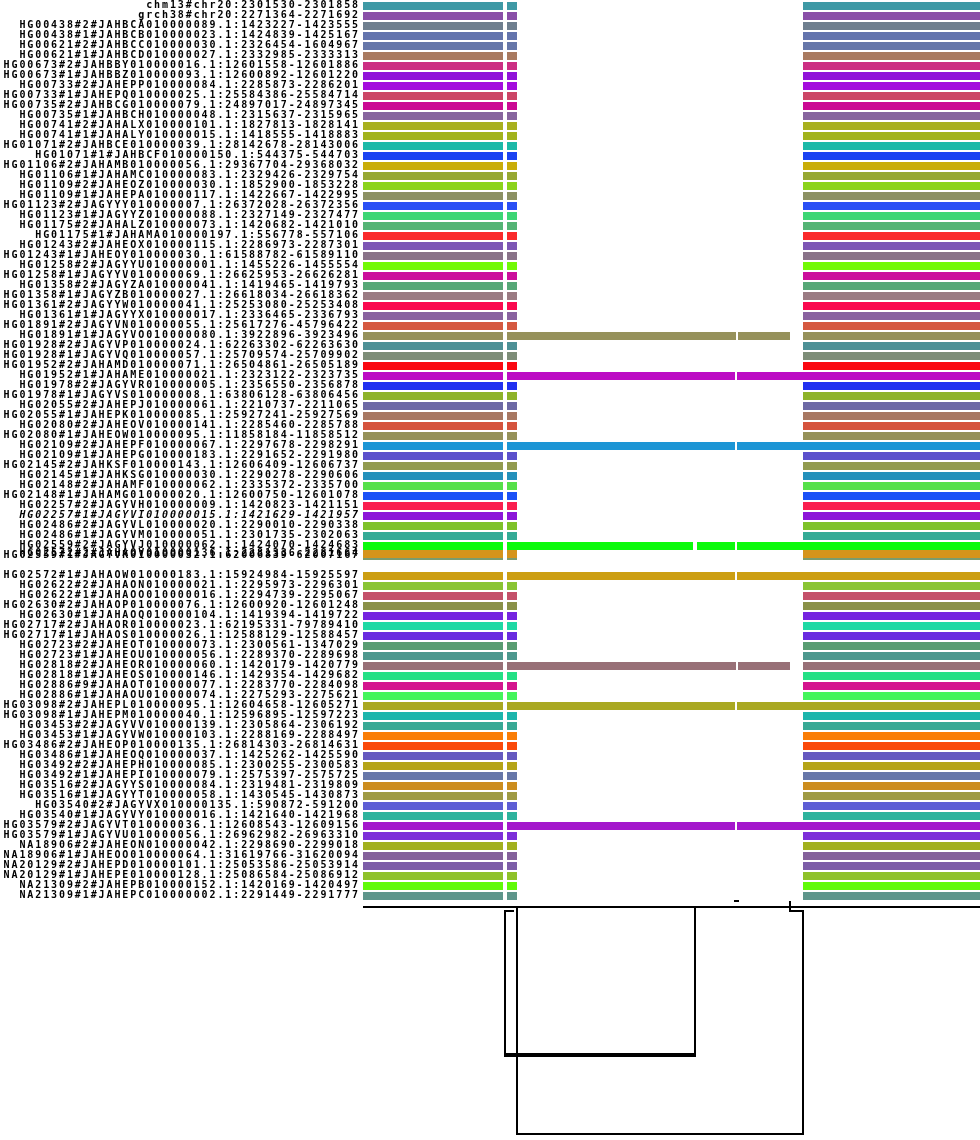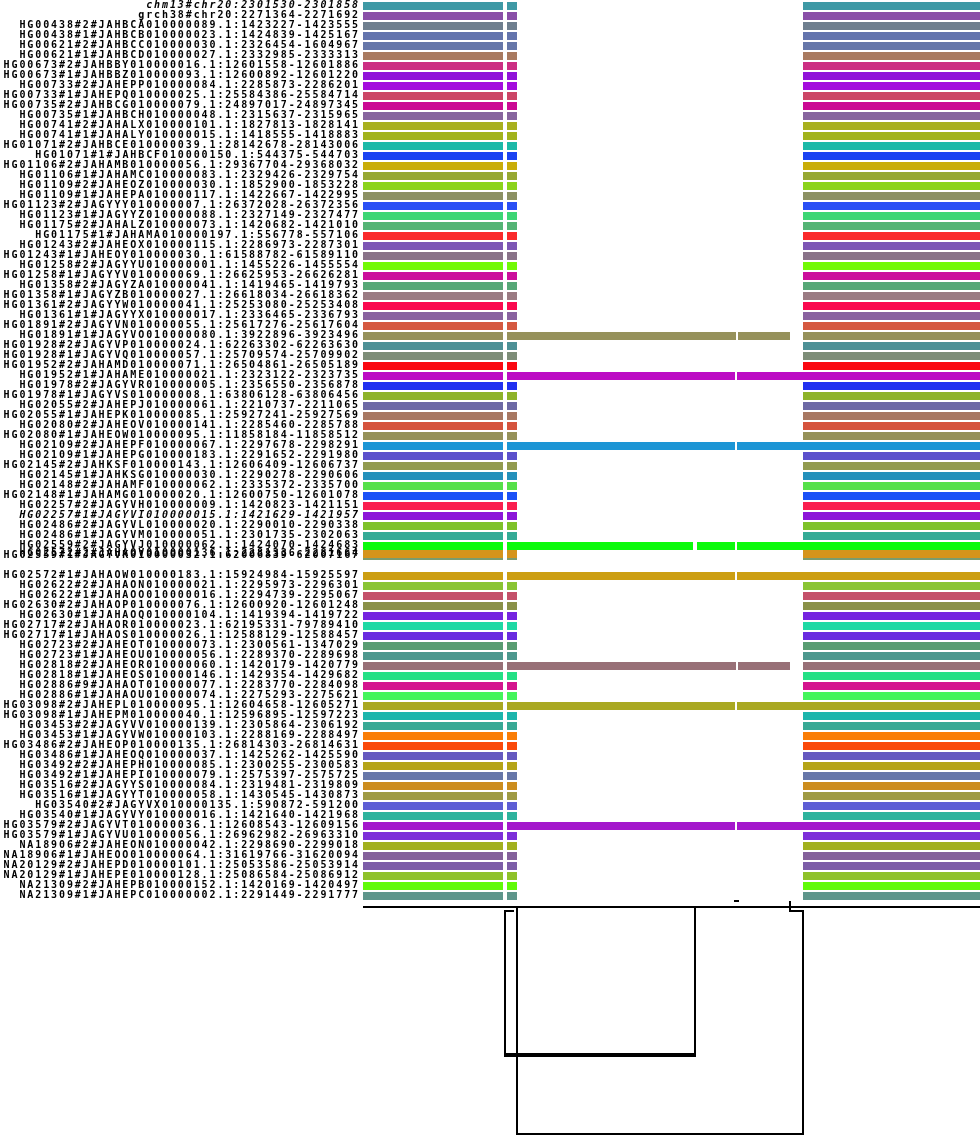--- a/index.html
+++ b/index.html
@@ -11,21 +11,21 @@
        text-align:right;white-space:nowrap;color:#000;}
   .seg{position:absolute;top:2px;height:8px;}
   .bk{position:absolute;background:#000;}
 </style>
 </head>
 <body>
 
 <div class="canvas">
 
   <div id="rows">
-      <div class="trow" style="top: 0px; font-style: italic;">
+      <div class="trow" style="top: 0px;">
         <div class="lbl">chm13#chr20:2301530-2301858</div>
         <div class="seg" style="left: 363px; width: 140px; background: rgb(63, 153, 165);"></div>
         <div class="seg" style="left: 507px; width: 10px; background: rgb(63, 153, 165);"></div>
         <div class="seg" style="left: 803px; width: 177px; background: rgb(63, 153, 165);"></div>
       </div>
       <div class="trow" style="top: 10px;">
         <div class="lbl">grch38#chr20:2271364-2271692</div>
         <div class="seg" style="left: 363px; width: 140px; background: rgb(138, 79, 168);"></div>
         <div class="seg" style="left: 507px; width: 10px; background: rgb(138, 79, 168);"></div>
         <div class="seg" style="left: 803px; width: 177px; background: rgb(138, 79, 168);"></div>
@@ -204,21 +204,21 @@
         <div class="seg" style="left: 507px; width: 10px; background: rgb(250, 10, 79);"></div>
         <div class="seg" style="left: 803px; width: 177px; background: rgb(250, 10, 79);"></div>
       </div>
       <div class="trow" style="top: 310px;">
         <div class="lbl">HG01361#1#JAGYYX010000017.1:2336465-2336793</div>
         <div class="seg" style="left: 363px; width: 140px; background: rgb(138, 98, 160);"></div>
         <div class="seg" style="left: 507px; width: 10px; background: rgb(138, 98, 160);"></div>
         <div class="seg" style="left: 803px; width: 177px; background: rgb(138, 98, 160);"></div>
       </div>
       <div class="trow" style="top: 320px;">
-        <div class="lbl">HG01891#2#JAGYVN010000055.1:25617276-25617604</div>
+        <div class="lbl">HG01891#2#JAGYVN010000055.1:25617276-45796422</div>
         <div class="seg" style="left: 363px; width: 140px; background: rgb(213, 89, 64);"></div>
         <div class="seg" style="left: 507px; width: 10px; background: rgb(213, 89, 64);"></div>
         <div class="seg" style="left: 803px; width: 177px; background: rgb(213, 89, 64);"></div>
       </div>
       <div class="trow" style="top: 330px;">
         <div class="lbl">HG01891#1#JAGYVO010000080.1:3922896-3923496</div>
         <div class="seg" style="left: 363px; width: 140px; background: rgb(150, 145, 91);"></div>
         <div class="seg" style="left: 507px; width: 229px; background: rgb(150, 145, 91);"></div>
         <div class="seg" style="left: 738px; width: 52px; background: rgb(150, 145, 91);"></div>
         <div class="seg" style="left: 803px; width: 177px; background: rgb(150, 145, 91);"></div>

